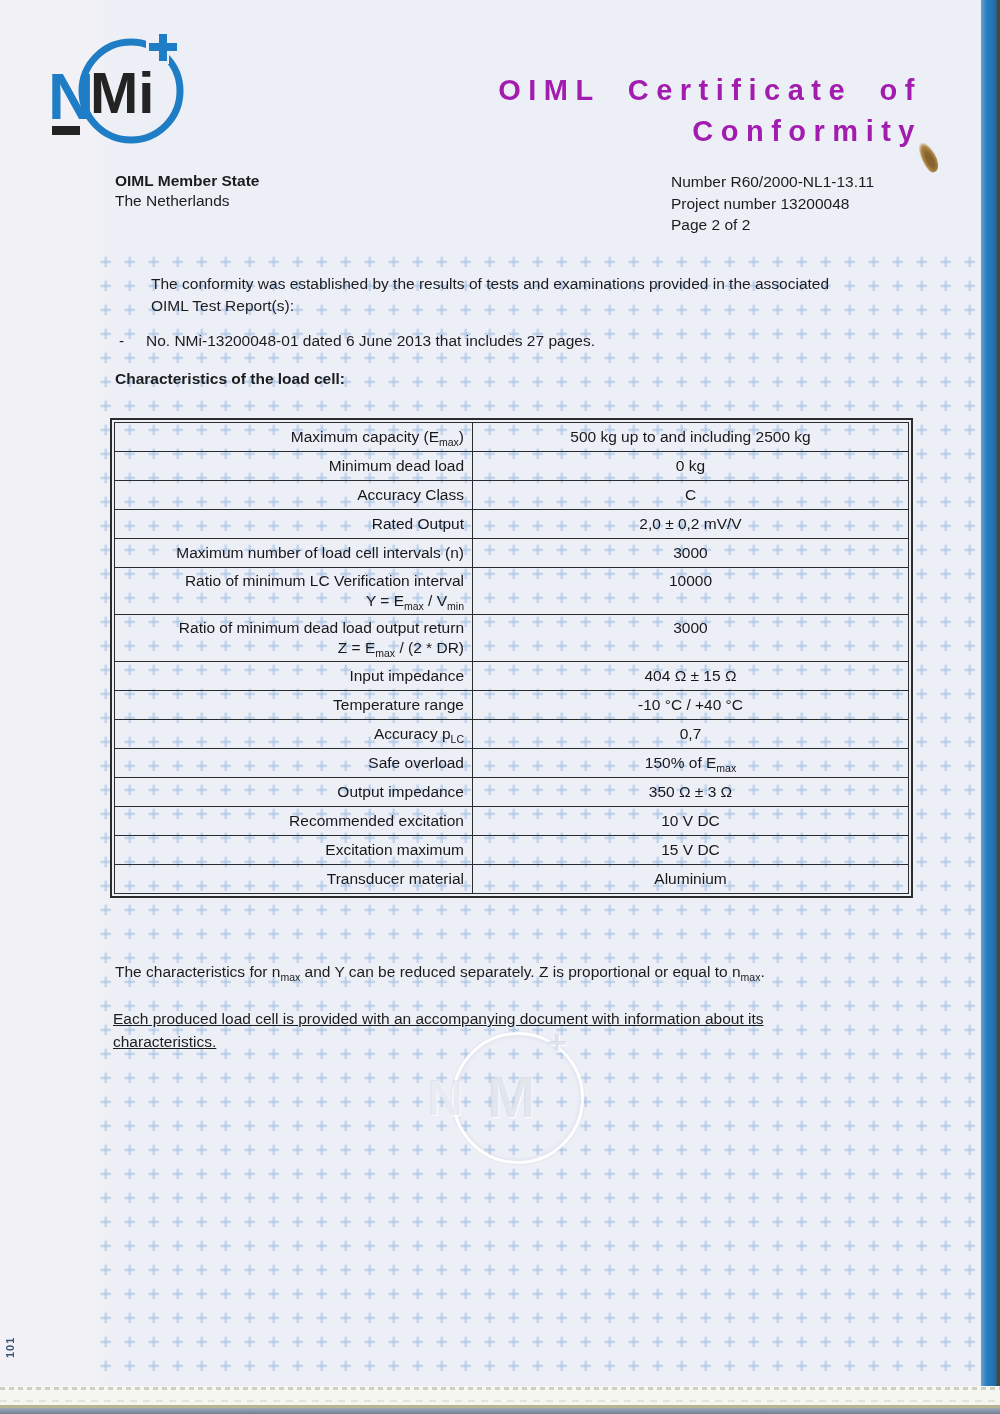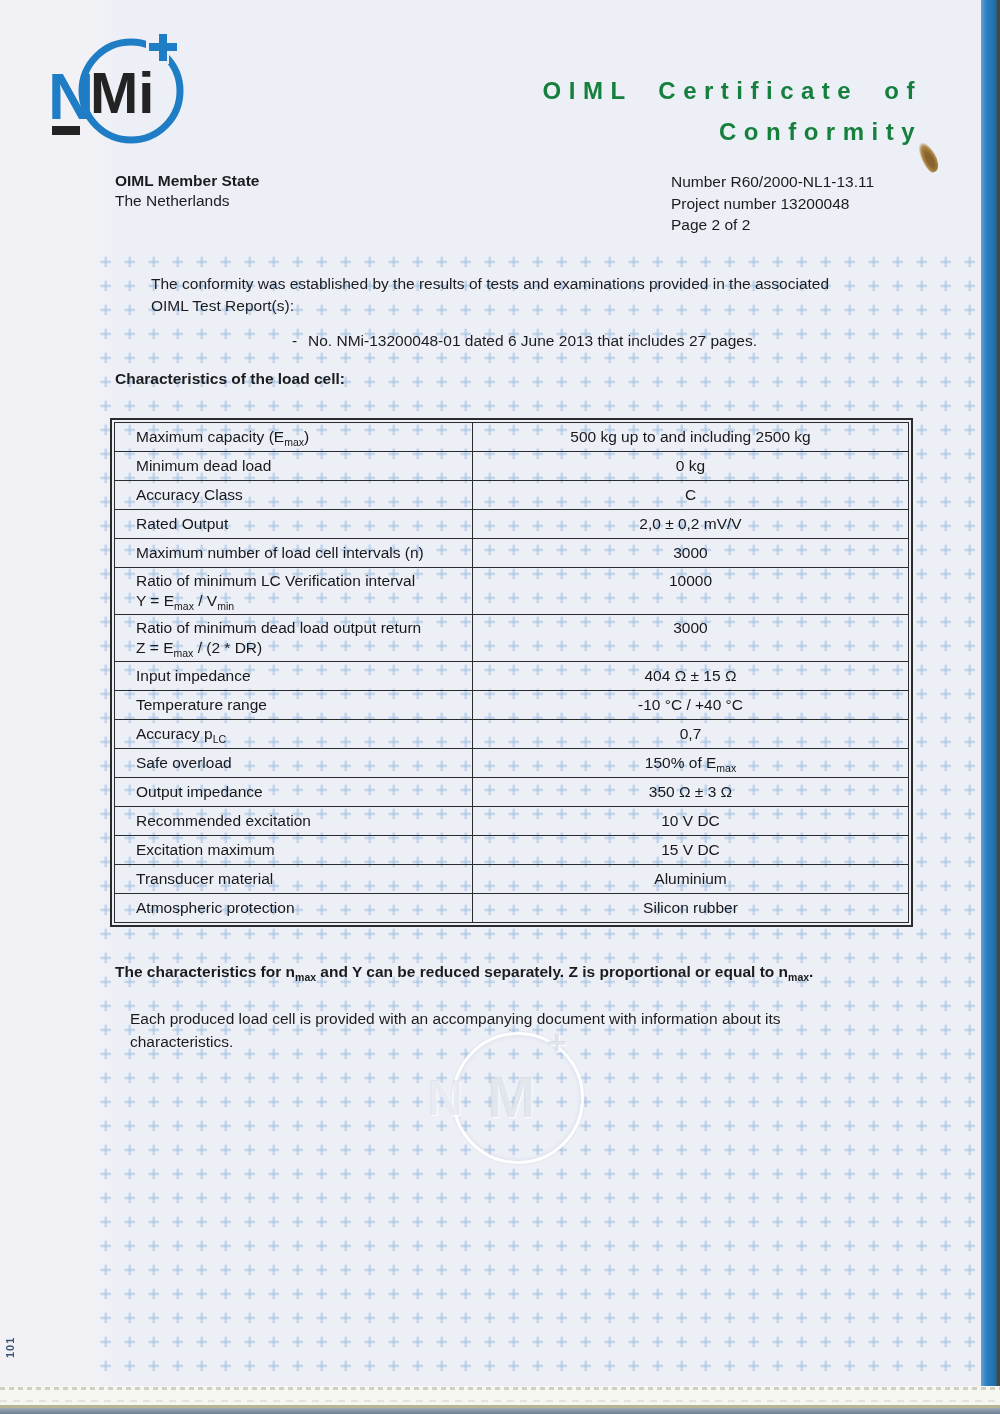--- a/index.html
+++ b/index.html
@@ -18,42 +18,42 @@
     background-image:repeating-linear-gradient(90deg,#cfcfc6 0 5px,rgba(246,246,241,0) 5px 9px),
                      repeating-linear-gradient(90deg,#e3e3da 0 7px,rgba(246,246,241,0) 7px 13px);
     background-size:100% 3px,100% 2px;background-repeat:no-repeat,no-repeat;background-position:0 1px,0 14px;}
   .edge-bottom-tan{left:0;top:1405px;width:1000px;height:3px;background:#b9b493;}
   .edge-bottom-gray{left:0;top:1408px;width:1000px;height:6px;background:linear-gradient(180deg,#9fabb8,#6d8095);}
   
   .plus-pattern{left:94px;top:250px;width:892px;height:1132px;z-index:0;}
   
   .logo{left:50px;top:34px;width:160px;height:132px;z-index:2;}
   .title{right:78px;top:70px;width:560px;text-align:right;z-index:2;
-    font-weight:700;font-size:24px;line-height:41px;letter-spacing:7.5px;word-spacing:12px;color:#15803d;}
+    font-weight:700;font-size:29px;line-height:41px;letter-spacing:7.5px;word-spacing:12px;color:#a21caf;}
   .member{left:115px;top:171px;z-index:2;font-size:15.5px;line-height:20px;}
   .member .b{font-weight:700;}
   .certnums{left:671px;top:171px;z-index:2;font-size:15.5px;line-height:21.5px;}
   
   .intro{left:115px;top:273px;width:820px;font-size:15.5px;line-height:21.5px;z-index:2;margin-left:36px;}
-  .report{left:119px;top:332px;width:800px;font-size:15.5px;z-index:2;text-align:center;}
+  .report{left:119px;top:332px;width:800px;font-size:15.5px;z-index:2;}
   .report .dash{display:inline-block;width:27px;}
   .tblhead{left:115px;top:370px;font-size:15.5px;font-weight:700;z-index:2;}
   
   .tablewrap{left:110px;top:418px;width:795px;border:2px solid #2b2c2e;padding:2px;z-index:2;background:transparent;}
   table.cert{border-collapse:collapse;width:100%;table-layout:fixed;}
   table.cert td{border:1.8px solid #2b2c2e;font-size:15.5px;color:#17181b;
-    padding:1px 8px 2px 21px;vertical-align:middle;background:transparent;}
+    padding:1px 8px 2px 21px;vertical-align:middle;background:transparent;text-align:right;}
   table.cert td.val{text-align:center;padding:0 4px;}
   tr.r1{height:29px;} tr.r2{height:47px;}
   tr.r2 td.lbl{line-height:20px;padding-top:3px;vertical-align:top;}
   tr.r2 td.val{vertical-align:top;padding-top:4px;}
   .sub{font-size:10.5px;position:relative;top:4px;letter-spacing:0;}
   
-  .note1{left:115px;top:963px;width:830px;font-size:15.5px;z-index:2;font-weight:bold;}
-  .note2{left:130px;top:1007px;width:820px;font-size:15.5px;line-height:23px;z-index:2;}
+  .note1{left:115px;top:963px;width:830px;font-size:15.5px;z-index:2;}
+  .note2{left:113px;top:1007px;width:820px;font-size:15.5px;line-height:23px;z-index:2;text-decoration:underline;}
   
   .watermark{left:452px;top:1032px;width:126px;height:126px;border-radius:50%;z-index:1;
     border:3px solid rgba(255,255,255,0.9);
     box-shadow:0 0 2px rgba(160,172,198,.45), inset 0 0 4px rgba(160,172,198,.35);}
   .watermark .wm-m{position:absolute;left:32px;top:28px;font-size:58px;font-weight:700;
     color:rgba(186,194,212,.40);text-shadow:1px 1px 1px rgba(255,255,255,.85);}
   .watermark .wm-plus{position:absolute;left:92px;top:-12px;font-size:34px;font-weight:700;
     color:rgba(198,206,222,.55);text-shadow:1px 1px 1px rgba(255,255,255,.9);}
   .watermark .wm-n{position:absolute;left:-28px;top:34px;font-size:50px;font-weight:700;
     color:rgba(196,204,220,.35);text-shadow:1px 1px 1px rgba(255,255,255,.8);}
@@ -191,24 +191,20 @@
       <td class="val"><span>10 V DC</span></td>
     </tr>
     <tr class="r1">
       <td class="lbl"><span>Excitation maximum</span></td>
       <td class="val"><span>15 V DC</span></td>
     </tr>
     <tr class="r1">
       <td class="lbl"><span>Transducer material</span></td>
       <td class="val"><span>Aluminium</span></td>
     </tr>
-    <tr class="r1">
-      <td class="lbl"><span>Atmospheric protection</span></td>
-      <td class="val"><span>Silicon rubber</span></td>
-    </tr>
   </tbody>
 </table>
 </div>
 
 <div class="abs note1">
   <span>The characteristics for n</span><span class="sub">max</span><span> and Y can be reduced separately. Z is proportional or equal to n</span><span class="sub">max</span><span>.</span>
 </div>
 <div class="abs note2">
   <div>Each produced load cell is provided with an accompanying document with information about its</div>
   <div>characteristics.</div>

